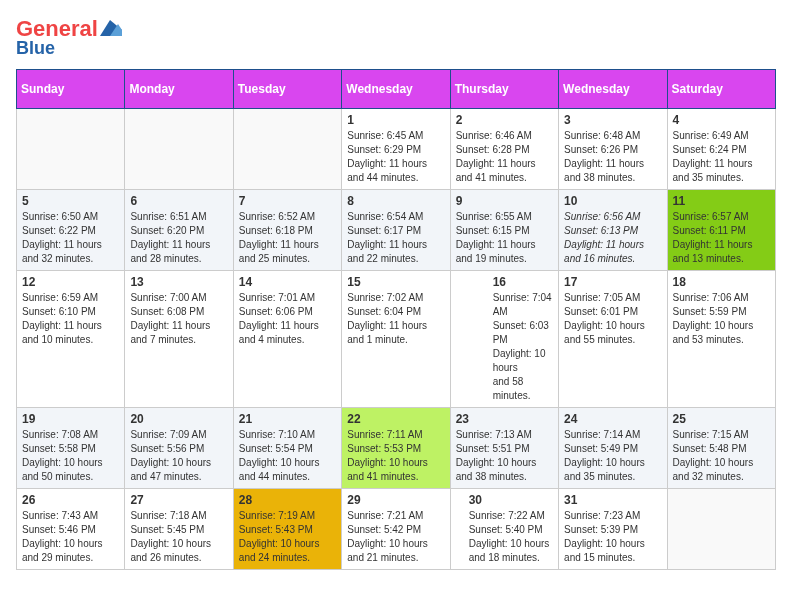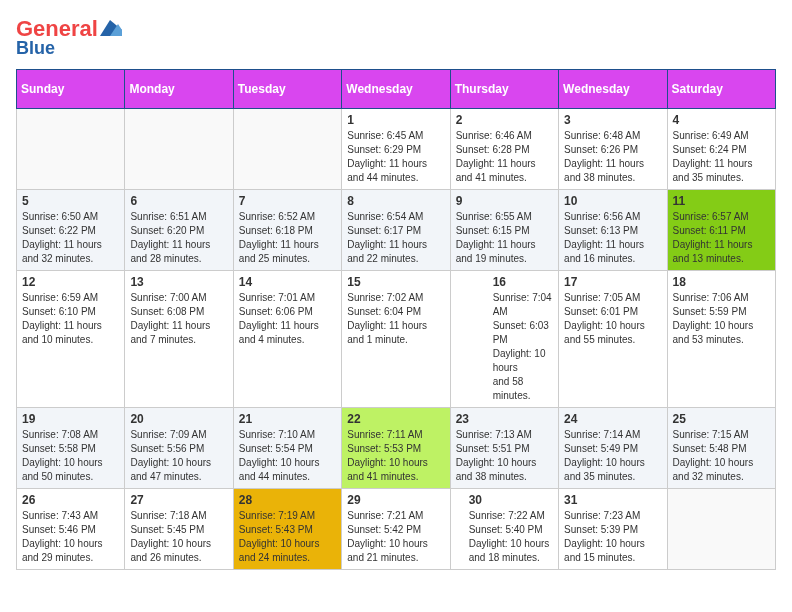--- a/index.html
+++ b/index.html
@@ -179,21 +179,21 @@
         </td>
         <td style="background: rgb(242, 245, 249);">
           <span class="day-number">9</span>
           <div class="day-info" style="white-space: pre-line;">Sunrise: 6:55 AM
 Sunset: 6:15 PM
 Daylight: 11 hours
 and 19 minutes.</div>
         </td>
         <td style="background: rgb(242, 245, 249);">
           <span class="day-number">10</span>
-          <div class="day-info" style="white-space: pre-line;">Sunrise: 6:56 AM
+          <div class="day-info" style="white-space: pre-line; font-style: italic;">Sunrise: 6:56 AM
 Sunset: 6:13 PM
 Daylight: 11 hours
 and 16 minutes.</div>
         </td>
         <td style="background: #84cc16;">
           <span class="day-number">11</span>
           <div class="day-info" style="white-space: pre-line;">Sunrise: 6:57 AM
 Sunset: 6:11 PM
 Daylight: 11 hours
 and 13 minutes.</div>

